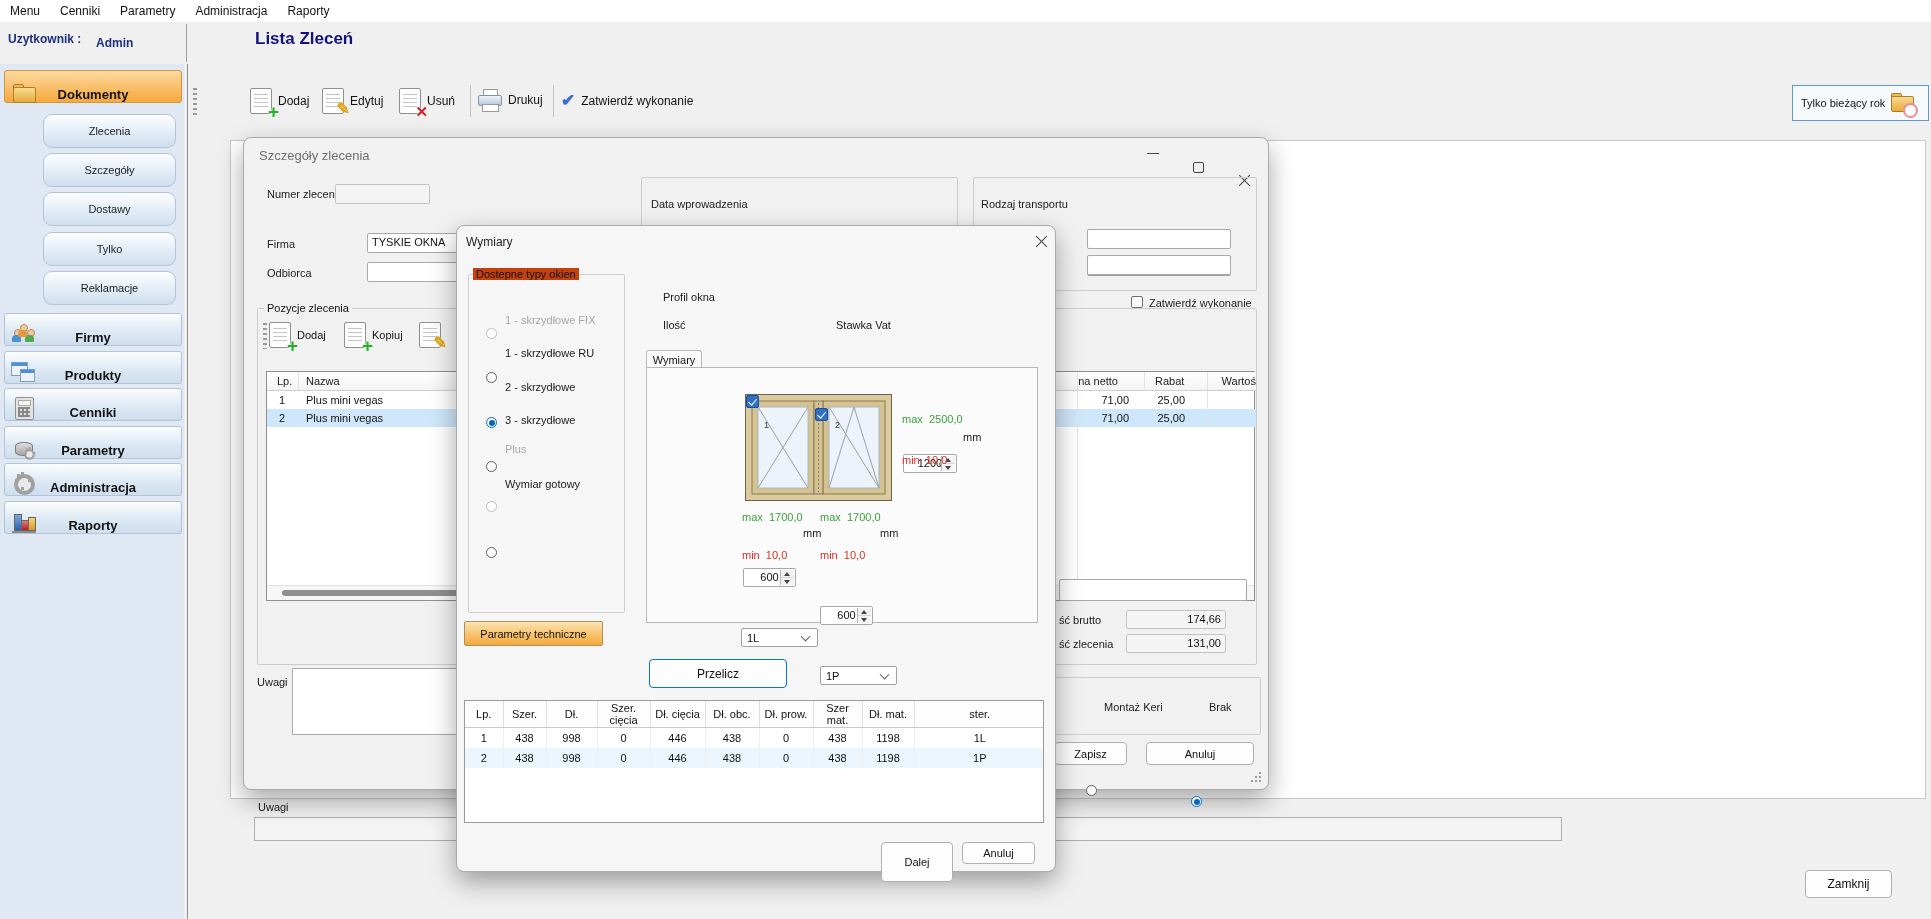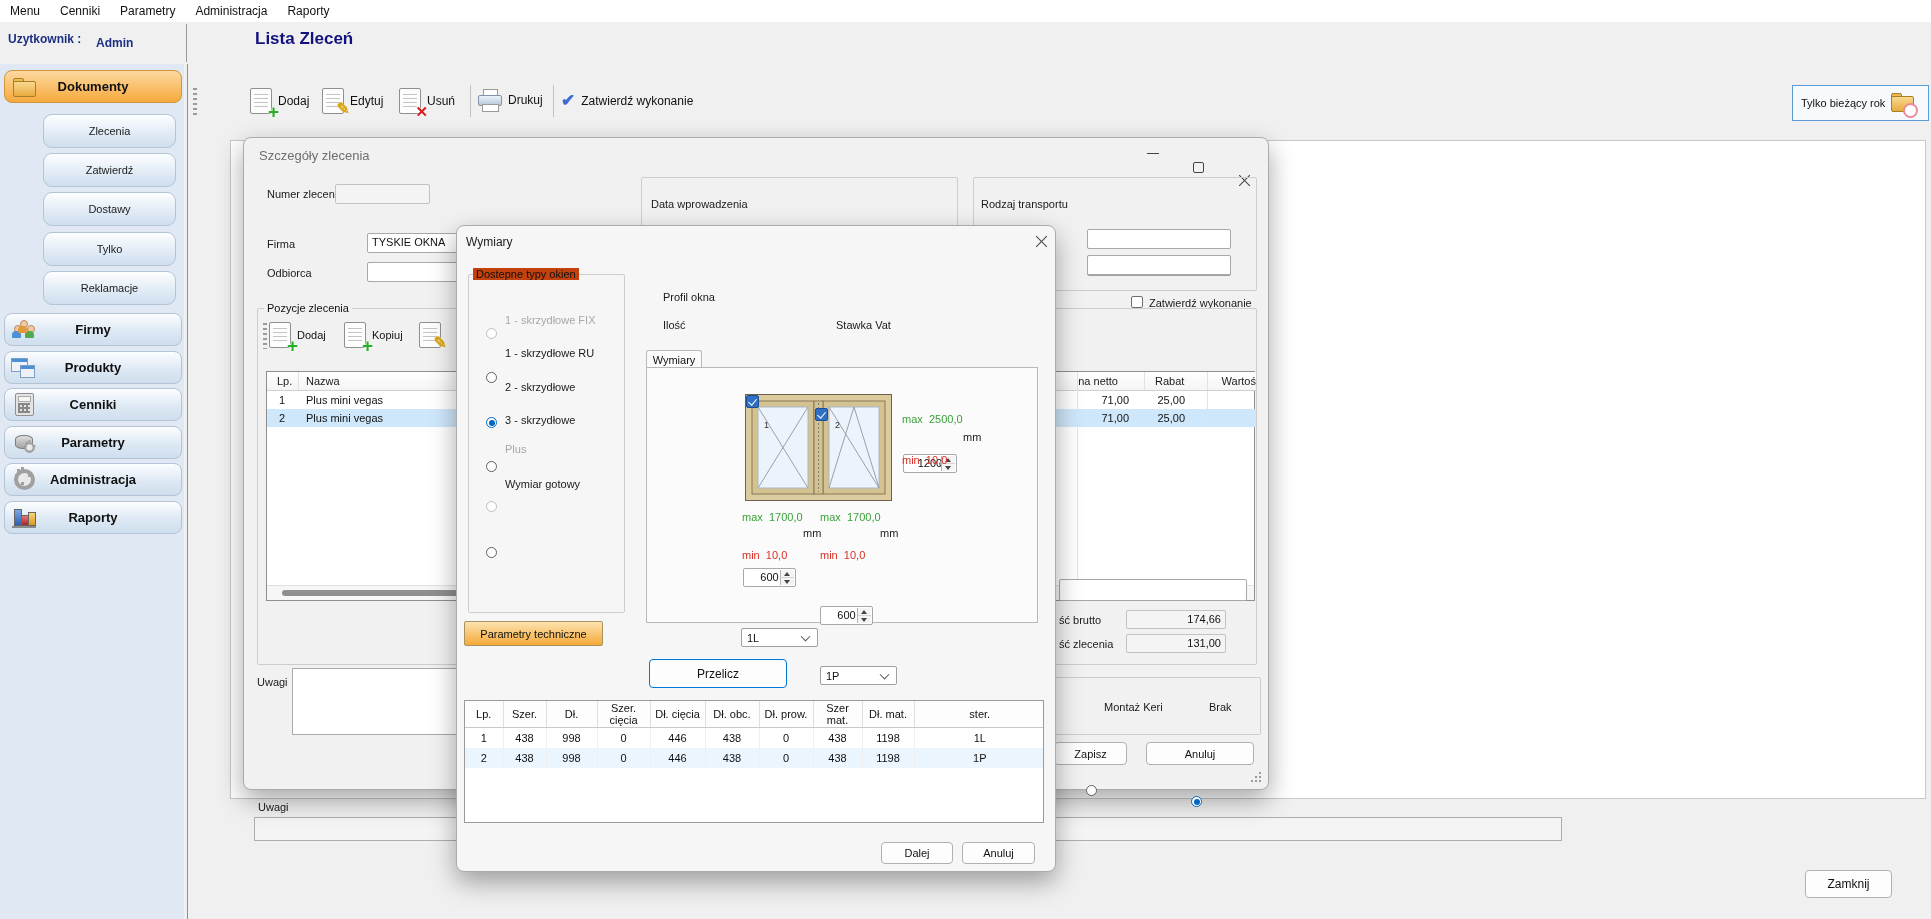--- a/index.html
+++ b/index.html
@@ -7,22 +7,22 @@
        font-family:"Liberation Sans",sans-serif;font-size:12px;color:#111;background:#f0f0f0}
   .abs{position:absolute}
   
   .menubar{left:0;top:0;width:1931px;height:22px;background:#fff;display:flex;align-items:center}
   .menubar span{padding:3px 10px;cursor:default}
   .hdr-user{color:#1c2f80;font-weight:bold;font-size:12px}
   .page-title{color:#12127e;font-weight:bold;font-size:17px}
   .vline{width:1px;background:#9b9b9b}
   
   .sidebar{left:0;top:64px;width:184px;height:855px;background:#dfe8f3}
-  .side-main{left:4px;width:176px;height:31px;border:1px solid #b3c4d6;border-radius:8px;
-     background:linear-gradient(#fcfdfe,#dbe7f3 60%,#cfdeee);display:flex;align-items:center;
+  .side-main{left:4px;width:176px;height:31px;border:1px solid #b3c4d6;border-radius:3px;
+     background:linear-gradient(#fcfdfe,#dbe7f3 60%,#cfdeee);display:flex;align-items:flex-end;
      font-weight:bold;font-size:13px;cursor:pointer}
   .side-main .cap{flex:1;text-align:center}
   .side-main.orange{background:linear-gradient(#fdd9a0,#f6a93d);border-color:#cf953f}
   .side-sub{left:43px;width:131px;height:32px;border:1px solid #b3c4d6;border-radius:9px;
      background:linear-gradient(#fdfeff,#e2ecf6 55%,#cfdfee);display:flex;align-items:center;justify-content:center;
      font-size:11px;color:#222;cursor:pointer}
   .side-ic{width:30px;display:flex;justify-content:center;align-items:center;margin-left:4px}
   
   .tb-item{display:flex;align-items:center;gap:6px;cursor:pointer}
   .tb-label{font-size:12px}
@@ -154,21 +154,21 @@
   <div class="abs side-main orange" style="top:6px">
     <span class="side-ic">
         <span class="folder"></span>
       </span>
     <span class="cap" style="margin-right:34px">Dokumenty</span>
   </div>
   <div class="abs side-sub" style="top:50px">
       <span>Zlecenia</span>
     </div>
   <div class="abs side-sub" style="top:89px">
-      <span>Zatwierdź</span>
+      <span>Szczegóły</span>
     </div>
   <div class="abs side-sub" style="top:128px">
       <span>Dostawy</span>
     </div>
   <div class="abs side-sub" style="top:168px">
       <span>Tylko</span>
     </div>
   <div class="abs side-sub" style="top:207px">
       <span>Reklamacje</span>
     </div>
@@ -552,19 +552,19 @@
         <td>438</td>
         <td>0</td>
         <td>438</td>
         <td>1198</td>
         <td>1P</td>
       </tr>
     </tbody>
       </table>
   </div>
 
-  <div class="abs btn" style="left:424px;top:616px;width:72px;height:22px">
+  <div class="abs btn" style="left:424px;top:616px;width:72px;height:40px">
       <span>Dalej</span>
     </div>
   <div class="abs btn" style="left:505px;top:616px;width:73px;height:22px">
       <span>Anuluj</span>
     </div>
 </div>
 
 </body></html>

